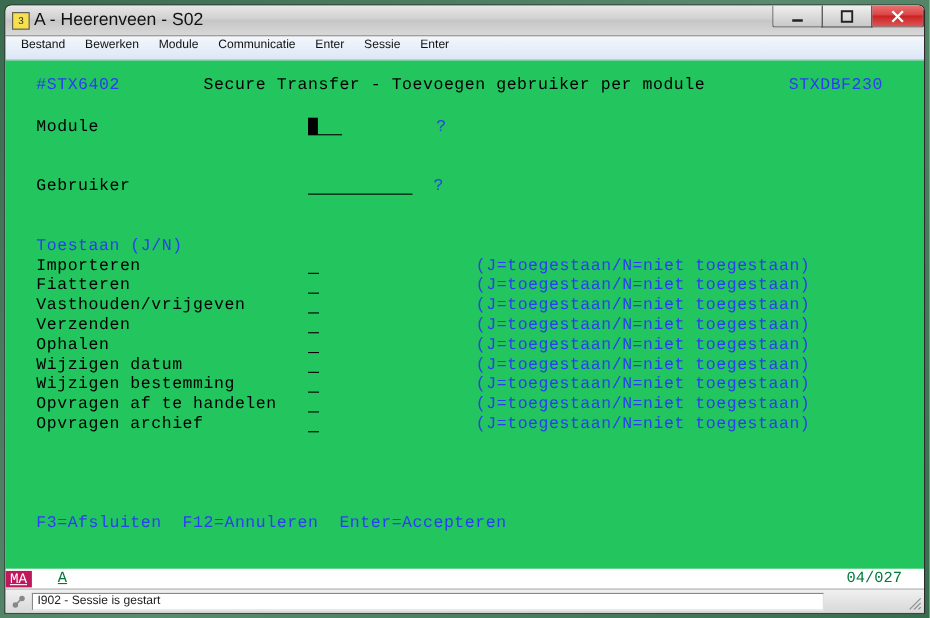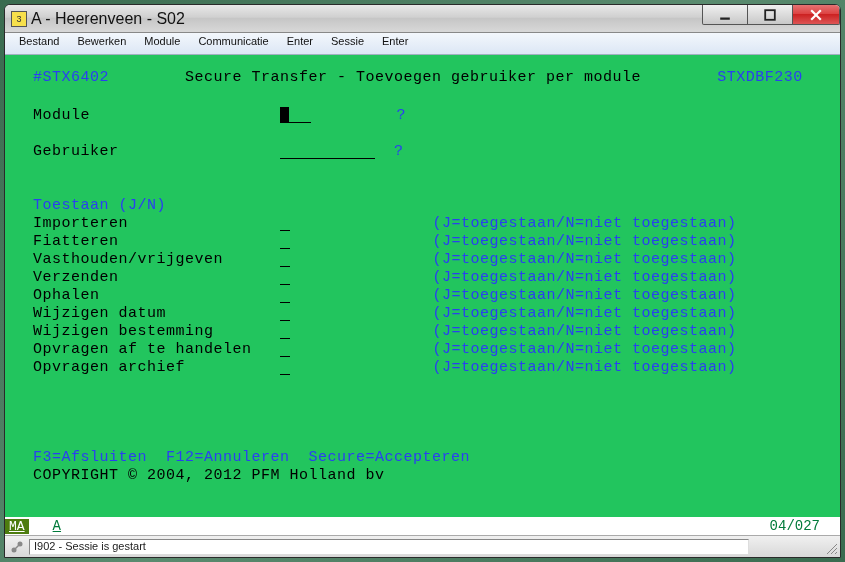--- a/index.html
+++ b/index.html
@@ -104,21 +104,21 @@
     background: #fff;
     font-family: "Lucida Console","Courier New",monospace;
     font-size: 14px;
     color: #007a3a;
     display: flex;
     align-items: center;
     padding: 0 20px 0 0;
     border-top: 0;
   }
   .status-ma {
-    background: #4d7c0f;
+    background: #be185d;
     color: #fff;
     padding: 0 4px;
     font-size: 13px;
     text-decoration: underline;
     margin-right: 4px;
   }
   .status-a { text-decoration: underline; margin-left: 20px;}
   .status-right { margin-left: auto; }
   .bottombar {
     height: 22px;
@@ -185,23 +185,23 @@
     <span class="menu-item">Bewerken</span>
     <span class="menu-item">Module</span>
     <span class="menu-item">Communicatie</span>
     <span class="menu-item">Enter</span>
     <span class="menu-item">Sessie</span>
     <span class="menu-item">Enter</span>
   </div>
 
   <div class="terminal"><div class="row"><span class="blue">#STX6402</span><span>        </span><span>Secure Transfer - Toevoegen gebruiker per module</span><span>        </span><span class="blue">STXDBF230</span></div>
 <div class="row" style="margin-top:2px"><span>Module</span><span>                    </span><span class="cursor"></span><span class="uline" style="width:22px"></span><span>         </span><span class="blue">?</span></div>
-<div class="row" style=""><span>Gebruiker</span><span>                 </span><span class="uline" style="width:95px"></span><span>  </span><span class="blue">?</span></div>
+<div class="row" style="margin-top:18px"><span>Gebruiker</span><span>                 </span><span class="uline" style="width:95px"></span><span>  </span><span class="blue">?</span></div>
 <div class="row" style="margin-top:18px"><span class="blue">Toestaan (J/N)</span></div><div id="perms-container"><div class="row"><span>Importeren                </span><span class="uline" style="width: 10px;"></span><span>               </span><span class="blue">(J=toegestaan/N=niet toegestaan)</span></div><div class="row"><span>Fiatteren                 </span><span class="uline" style="width: 10px;"></span><span>               </span><span class="blue">(J=toegestaan/N=niet toegestaan)</span></div><div class="row"><span>Vasthouden/vrijgeven      </span><span class="uline" style="width: 10px;"></span><span>               </span><span class="blue">(J=toegestaan/N=niet toegestaan)</span></div><div class="row"><span>Verzenden                 </span><span class="uline" style="width: 10px;"></span><span>               </span><span class="blue">(J=toegestaan/N=niet toegestaan)</span></div><div class="row"><span>Ophalen                   </span><span class="uline" style="width: 10px;"></span><span>               </span><span class="blue">(J=toegestaan/N=niet toegestaan)</span></div><div class="row"><span>Wijzigen datum            </span><span class="uline" style="width: 10px;"></span><span>               </span><span class="blue">(J=toegestaan/N=niet toegestaan)</span></div><div class="row"><span>Wijzigen bestemming       </span><span class="uline" style="width: 10px;"></span><span>               </span><span class="blue">(J=toegestaan/N=niet toegestaan)</span></div><div class="row"><span>Opvragen af te handelen   </span><span class="uline" style="width: 10px;"></span><span>               </span><span class="blue">(J=toegestaan/N=niet toegestaan)</span></div><div class="row"><span>Opvragen archief          </span><span class="uline" style="width: 10px;"></span><span>               </span><span class="blue">(J=toegestaan/N=niet toegestaan)</span></div></div>
-<div style="height:54px"></div><div class="row"><span class="blue">F3=Afsluiten  F12=Annuleren  Secure=Accepteren</span></div><div class="row"><span>COPYRIGHT © 2004, 2012 PFM Holland bv</span></div></div>
+<div style="height:54px"></div><div class="row"><span class="blue">F3=Afsluiten  F12=Annuleren  Enter=Accepteren</span></div></div>
 
   <div class="statusline">
     <span class="status-ma">MA</span>
     <span class="status-a">A</span>
     <span class="status-right">04/027</span>
   </div>
 
   <div class="bottombar">
     <span class="bb-icon">
       <svg viewBox="0 0 16 16" width="16" height="16">

